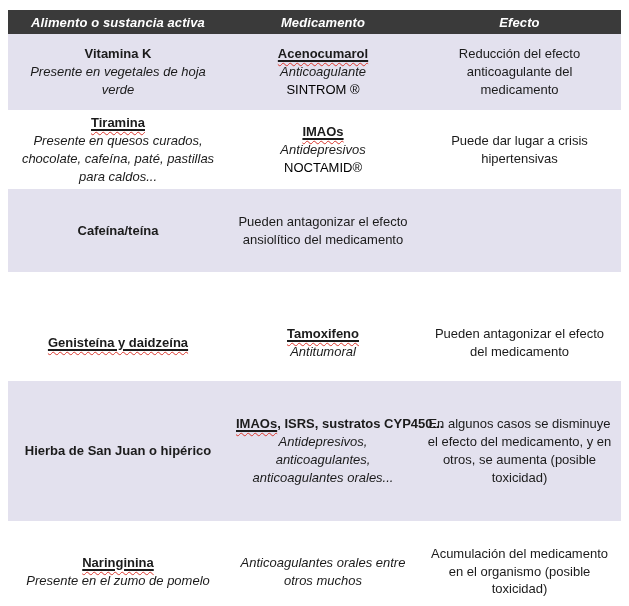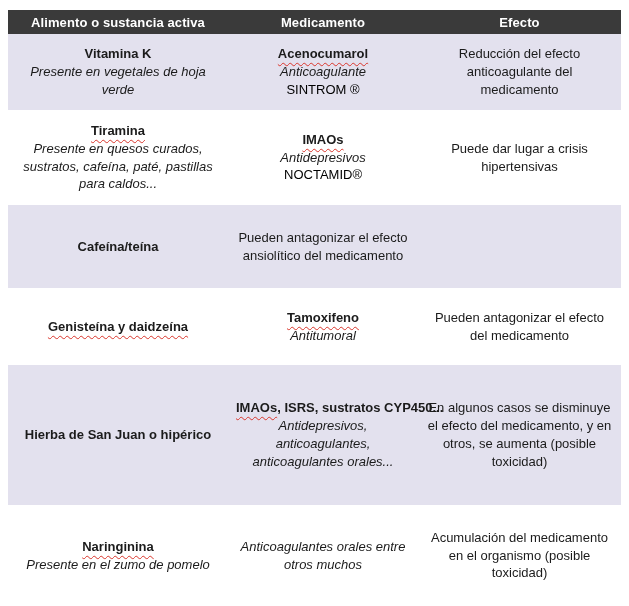--- a/index.html
+++ b/index.html
@@ -6,47 +6,48 @@
   body{
     width:629px;height:606px;background:#ffffff;
     font-family:"Liberation Sans","DejaVu Sans",sans-serif;
     color:#1b1b1b;-webkit-font-smoothing:antialiased;
   }
   .table{
     width:613px;margin:10px 8px 0 8px;
   }
   .hdr{
     display:grid;grid-template-columns:220px 190px 203px;
-    background:#3a3a3a;color:#ffffff;height:24px;align-items:center;
+    background:#3a3a3a;color:#ffffff;height:24px;align-items:center;font-style:italic;
   }
   .hdr .hcell{
     text-align:center;font-weight:bold;font-size:13px;letter-spacing:.1px;
   }
   .row{
     display:grid;grid-template-columns:220px 190px 203px;
     align-items:center;box-sizing:border-box;
   }
   .row.shaded{background:#e3e1ee;}
   .row.r1{height:76px;}
-  .row.r2{height:95px;}
+  .row.r2{height:79px;}
   .row.r3{height:83px;}
-  .row.r4{height:77px;}
+  .row.r4{height:77px;margin-top:32px;}
   .row.r5{height:140px;}
   .row.r6{height:101px;}
   .cell{
     text-align:center;font-size:13px;line-height:1.38;
     padding:4px 8px;box-sizing:border-box;
   }
   .cell .inner{max-width:204px;margin:0 auto;}
   .t{font-weight:bold;}
   .sub{font-style:italic;display:block;}
   .dclass{font-style:italic;display:block;}
   .brand{color:#000000;display:block;}
   .brand:empty,.sub:empty,.dclass:empty{display:none;}
   .ul{
+    text-decoration:underline;
     text-decoration-color:#1b1b1b;
     text-decoration-thickness:1.5px;
     text-underline-offset:2px;
   }
   .sq{
     text-decoration:underline wavy #d9352b;
     text-decoration-thickness:1px;
     text-underline-offset:4px;
   }
   .nowrap{white-space:nowrap;}
@@ -78,21 +79,21 @@
     </div>
     <div class="cell">
       <div class="inner">Reducción del efecto anticoagulante del medicamento</div>
     </div>
   </div>
 
   <div class="row r2">
     <div class="cell">
       <div class="inner">
         <span class="t ul"><span class="sq">Tiramina</span></span>
-        <em class="sub">Presente en quesos curados, sustratos, cafeína, paté, pastillas para caldos...</em>
+        <em class="sub">Presente en quesos curados, chocolate, cafeína, paté, pastillas para caldos...</em>
       </div>
     </div>
     <div class="cell">
       <div class="inner">
         <span class="t ul"><span class="sq">IMAOs</span></span>
         <em class="dclass">Antidepresivos</em>
         <span class="brand">NOCTAMID®</span>
       </div>
     </div>
     <div class="cell">

